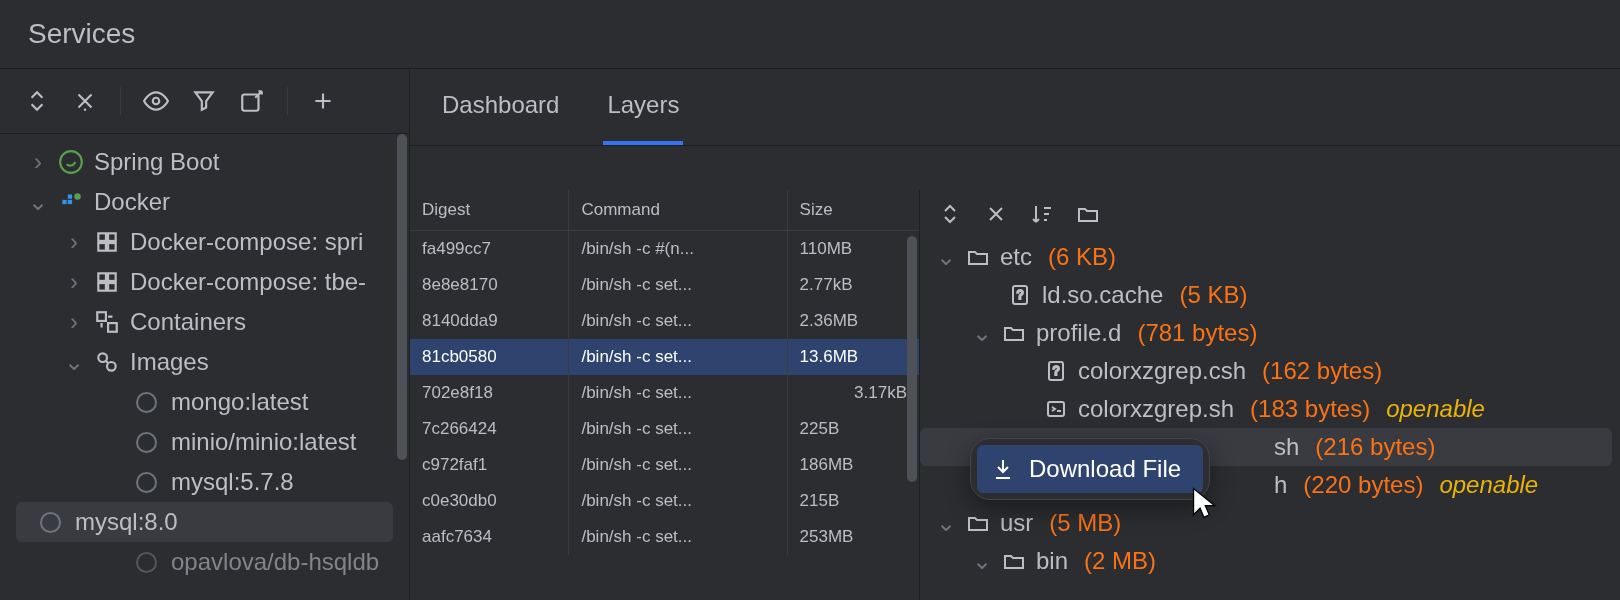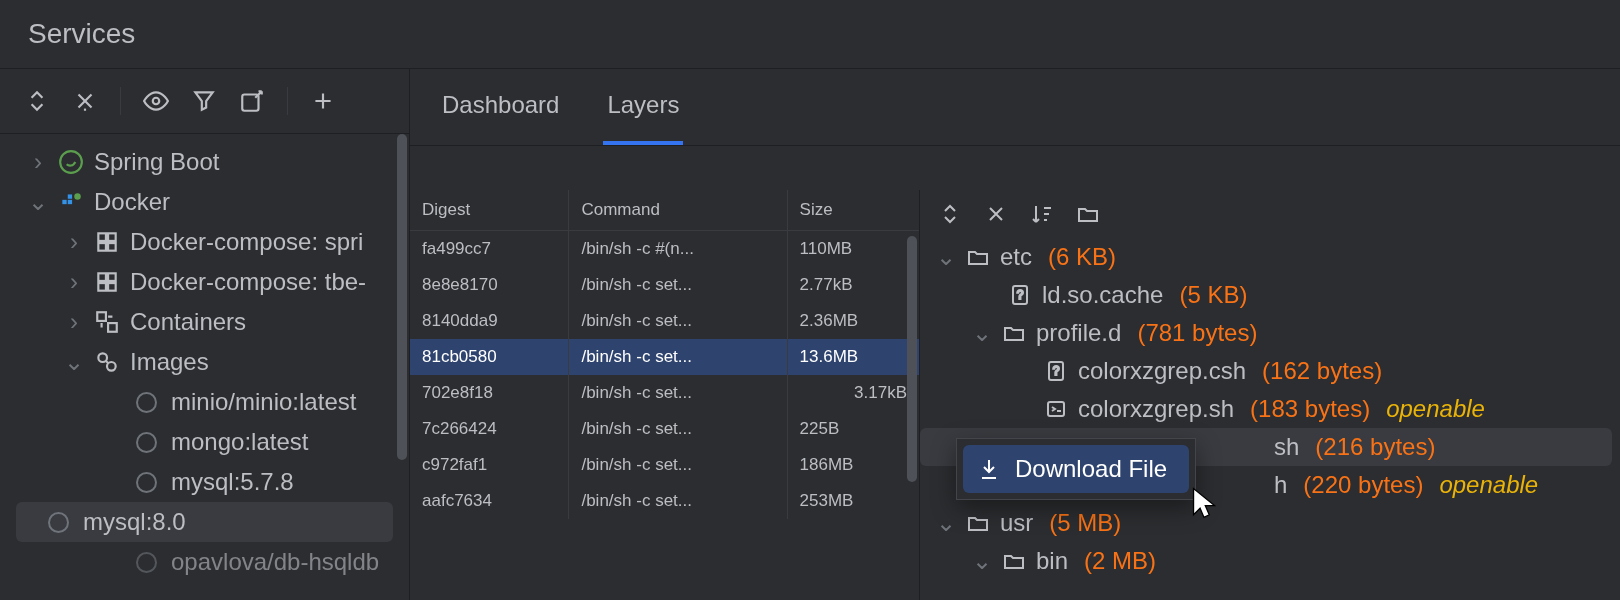--- a/index.html
+++ b/index.html
@@ -147,25 +147,25 @@
 .ft-row.highlight { background: #393b40; border-radius: 6px; margin-right: 8px; }
 .ft-row .meta { color: #f97316; margin-left: 6px; }
 .ft-row .openable { color: #eab308; font-style: italic; margin-left: 6px; }
 .fti-1 { padding-left: 16px; }
 .fti-2 { padding-left: 52px; }
 .fti-3 { padding-left: 88px; }
 .fti-4 { padding-left: 124px; }
 .folder-icon, .file-icon { width: 24px; height: 24px; display: inline-flex; }
 .context-menu {
   position: absolute;
-  left: 36px;
+  left: 50px;
   top: 200px;
   background: #2b2d30;
   border: 1px solid #43454a;
-  border-radius: 0;
+  border-radius: 20px;
   padding: 6px;
   box-shadow: 0 8px 24px rgba(0,0,0,.4);
   z-index: 50;
 }
 .context-item {
   display: flex;
   align-items: center;
   gap: 14px;
   padding: 10px 22px 10px 14px;
   background: #2e436e;
@@ -317,31 +317,31 @@
               <circle cx="8" cy="8" r="4"></circle>
               <circle cx="16" cy="16" r="4"></circle>
               <path d="M11 11l2 2"></path>
             </svg>
         </span>
         <span>Images</span>
       </div>
 
       <div class="tree-row indent-4">
         <span class="radio"></span>
-        <span>minio/minio:latest</span>
+        <span>mongo:latest</span>
       </div>
       <div class="tree-row indent-4">
         <span class="radio"></span>
-        <span>mongo:latest</span>
+        <span>minio/minio:latest</span>
       </div>
       <div class="tree-row indent-4">
         <span class="radio"></span>
         <span>mysql:5.7.8</span>
       </div>
-      <div class="tree-row selected" style="padding-left:32px;">
+      <div class="tree-row selected" style="padding-left:24px;">
         <span class="radio"></span>
         <span>mysql:8.0</span>
       </div>
       <div class="tree-row indent-4" style="opacity:.6;">
         <span class="radio"></span>
         <span>opavlova/db-hsqldb</span>
       </div>
     </div>
   </div>
 
@@ -392,20 +392,25 @@
               </tr>
               <tr>
                 <td>7c266424</td>
                 <td>/bin/sh -c set...</td>
                 <td style="border-right: none;">225B</td>
               </tr>
               <tr>
                 <td>c972faf1</td>
                 <td>/bin/sh -c set...</td>
                 <td style="border-right: none;">186MB</td>
+              </tr>
+              <tr>
+                <td>c0e30db0</td>
+                <td>/bin/sh -c set...</td>
+                <td style="border-right: none;">215B</td>
               </tr>
               <tr>
                 <td>aafc7634</td>
                 <td>/bin/sh -c set...</td>
                 <td style="border-right: none;">253MB</td>
               </tr>
             </tbody>
         </table>
       </div>
 

